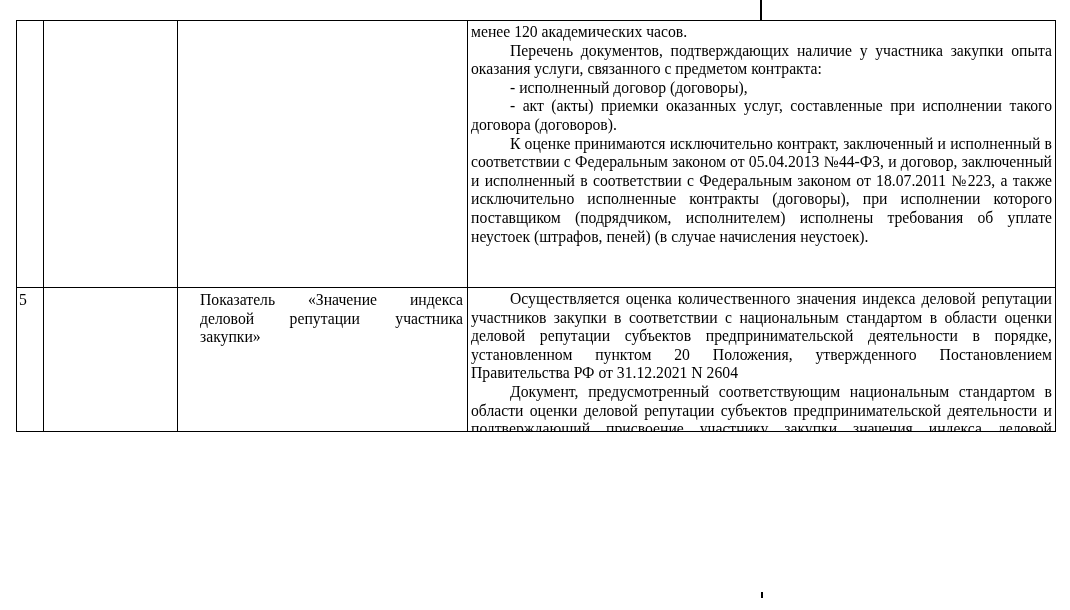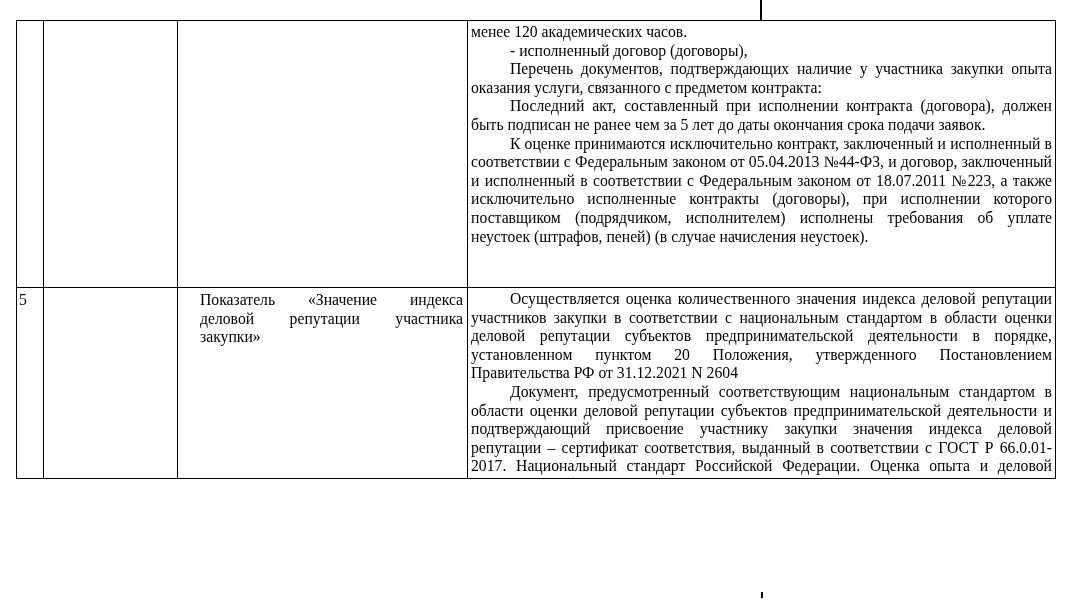--- a/index.html
+++ b/index.html
@@ -28,21 +28,21 @@
     background: #000000;
   }
   .tick-top    { left: 760px; top: 0;     height: 20px; }
   .tick-bottom { left: 761px; top: 592px; height: 6px;  }
 
   .doc-table {
     position: absolute;
     left: 16px;
     top: 20px;
     width: 1040px;
-    height: 459px;
+    height: 412px;
     box-sizing: border-box;
     border: 1.5px solid #000000;
     display: grid;
     grid-template-columns: 27px 134px 290px 1fr;
     grid-template-rows: 267px 1fr;
   }
   .cell {
     box-sizing: border-box;
     border-right: 1.5px solid #000000;
     overflow: hidden;
@@ -76,23 +76,23 @@
   <div class="tick tick-top"></div>
   <div class="tick tick-bottom"></div>
 
   <div class="doc-table">
 
     <div class="cell r1 c1 num"></div>
     <div class="cell r1 c2"></div>
     <div class="cell r1 c3 ind"></div>
     <div class="cell r1 c4 desc">
       <p class="tail">менее 120 академических часов.</p>
+      <p>Перечень документов, подтверждающих наличие у участника закупки опыта оказания услуги, связанного с предметом контракта:</p>
       <p>- исполненный договор (договоры),</p>
-      <p>Перечень документов, подтверждающих наличие у участника закупки опыта оказания услуги, связанного с предметом контракта:</p>
-      <p>Последний акт, составленный при исполнении контракта (договора), должен быть подписан не ранее чем за 5 лет до даты окончания срока подачи заявок.</p>
+      <p>- акт (акты) приемки оказанных услуг, составленные при исполнении такого договора (договоров).</p>
       <p>К оценке принимаются исключительно контракт, заключенный и исполненный в соответствии с Федеральным законом от 05.04.2013 №44-ФЗ, и договор, заключенный и исполненный в соответствии с Федеральным законом от 18.07.2011 №223, а также исключительно исполненные контракты (договоры), при исполнении которого поставщиком (подрядчиком, исполнителем) исполнены требования об уплате неустоек (штрафов, пеней) (в случае начисления неустоек).</p>
     </div>
 
     <div class="cell r2 c1 num">5</div>
     <div class="cell r2 c2"></div>
     <div class="cell r2 c3 ind">
       <p>Показатель «Значение индекса деловой репутации участника закупки»</p>
     </div>
     <div class="cell r2 c4 desc">
       <p>Осуществляется оценка количественного значения индекса деловой репутации участников закупки в соответствии с национальным стандартом в области оценки деловой репутации субъектов предпринимательской деятельности в порядке, установленном пунктом 20 Положения, утвержденного Постановлением Правительства РФ от 31.12.2021 N 2604</p>

